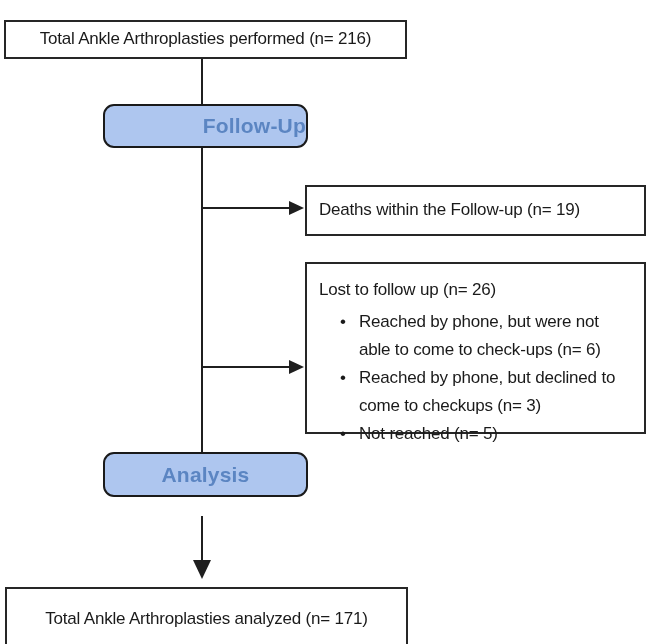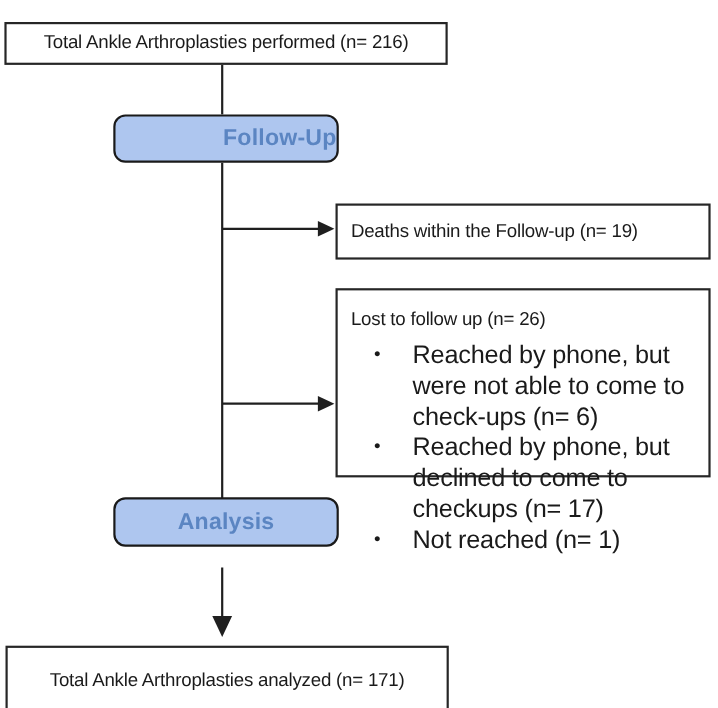--- a/index.html
+++ b/index.html
@@ -83,23 +83,23 @@
   .bullet-dot {
     width: 20px;
     text-align: center;
     line-height: 28px;
     font-size: 17px;
     flex: 0 0 20px;
   }
   .bullet-text {
     width: 272px;
     line-height: 28px;
-    font-size: 23px;
+    font-size: 17px;
     letter-spacing: -0.2px;
-    margin-left: 22px;
+    margin-left: 6px;
   }
 </style>
 </head>
 <body>
 
 <div class="canvas">
 
   <svg class="connector-layer" viewBox="0 0 653 644" xmlns="http://www.w3.org/2000/svg">
     <g>
       <line x1="202" y1="47" x2="202" y2="104"></line>
@@ -135,25 +135,25 @@
 
   <div class="node" id="box-lost">
     <div class="lost-title">Lost to follow up (n= 26)</div>
     <div class="bullet-list">
       <div class="bullet-row">
         <span class="bullet-dot">•</span>
         <span class="bullet-text">Reached by phone, but were not able to come to check-ups (n= 6)</span>
       </div>
       <div class="bullet-row">
         <span class="bullet-dot">•</span>
-        <span class="bullet-text">Reached by phone, but declined to come to checkups (n= 17)</span>
+        <span class="bullet-text">Reached by phone, but declined to come to checkups (n= 3)</span>
       </div>
       <div class="bullet-row">
         <span class="bullet-dot">•</span>
-        <span class="bullet-text">Not reached (n= 1)</span>
+        <span class="bullet-text">Not reached (n= 5)</span>
       </div>
     </div>
   </div>
 
   <div class="stage" id="stage-analysis">
     <span>Analysis</span>
   </div>
 
   <div class="node center" id="box-analyzed">
     <span>Total Ankle Arthroplasties analyzed (n= 171)</span>

